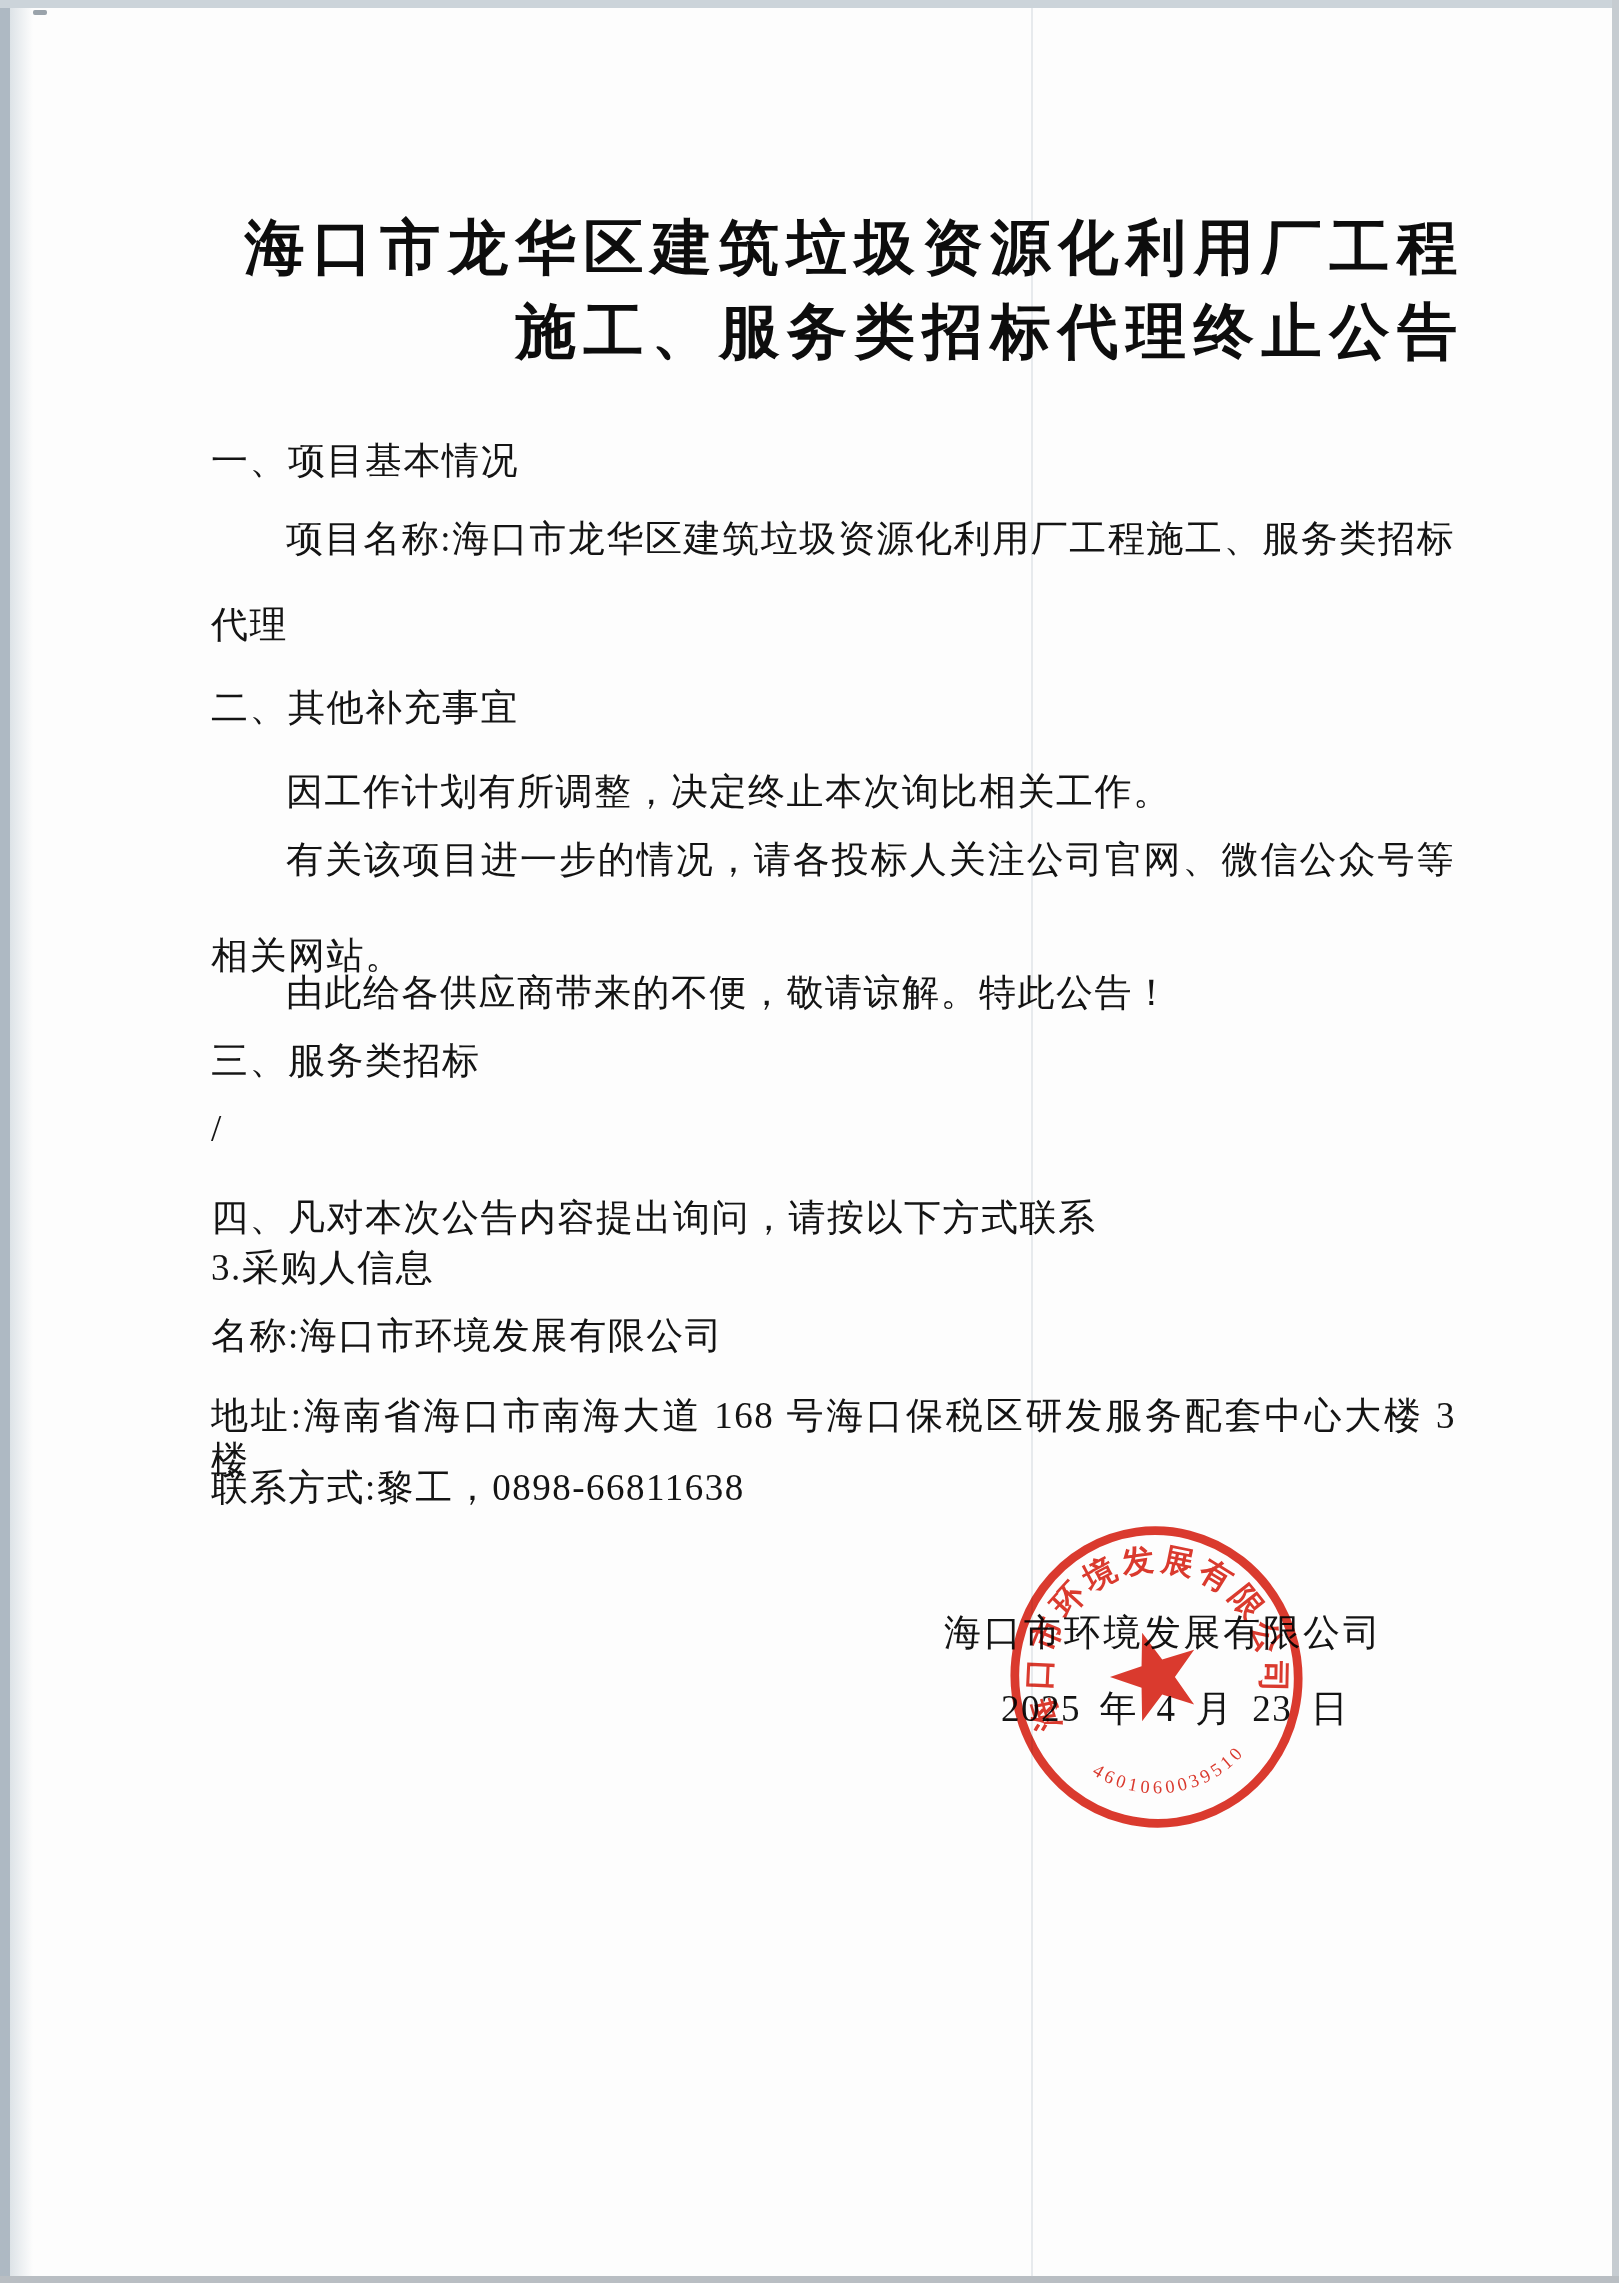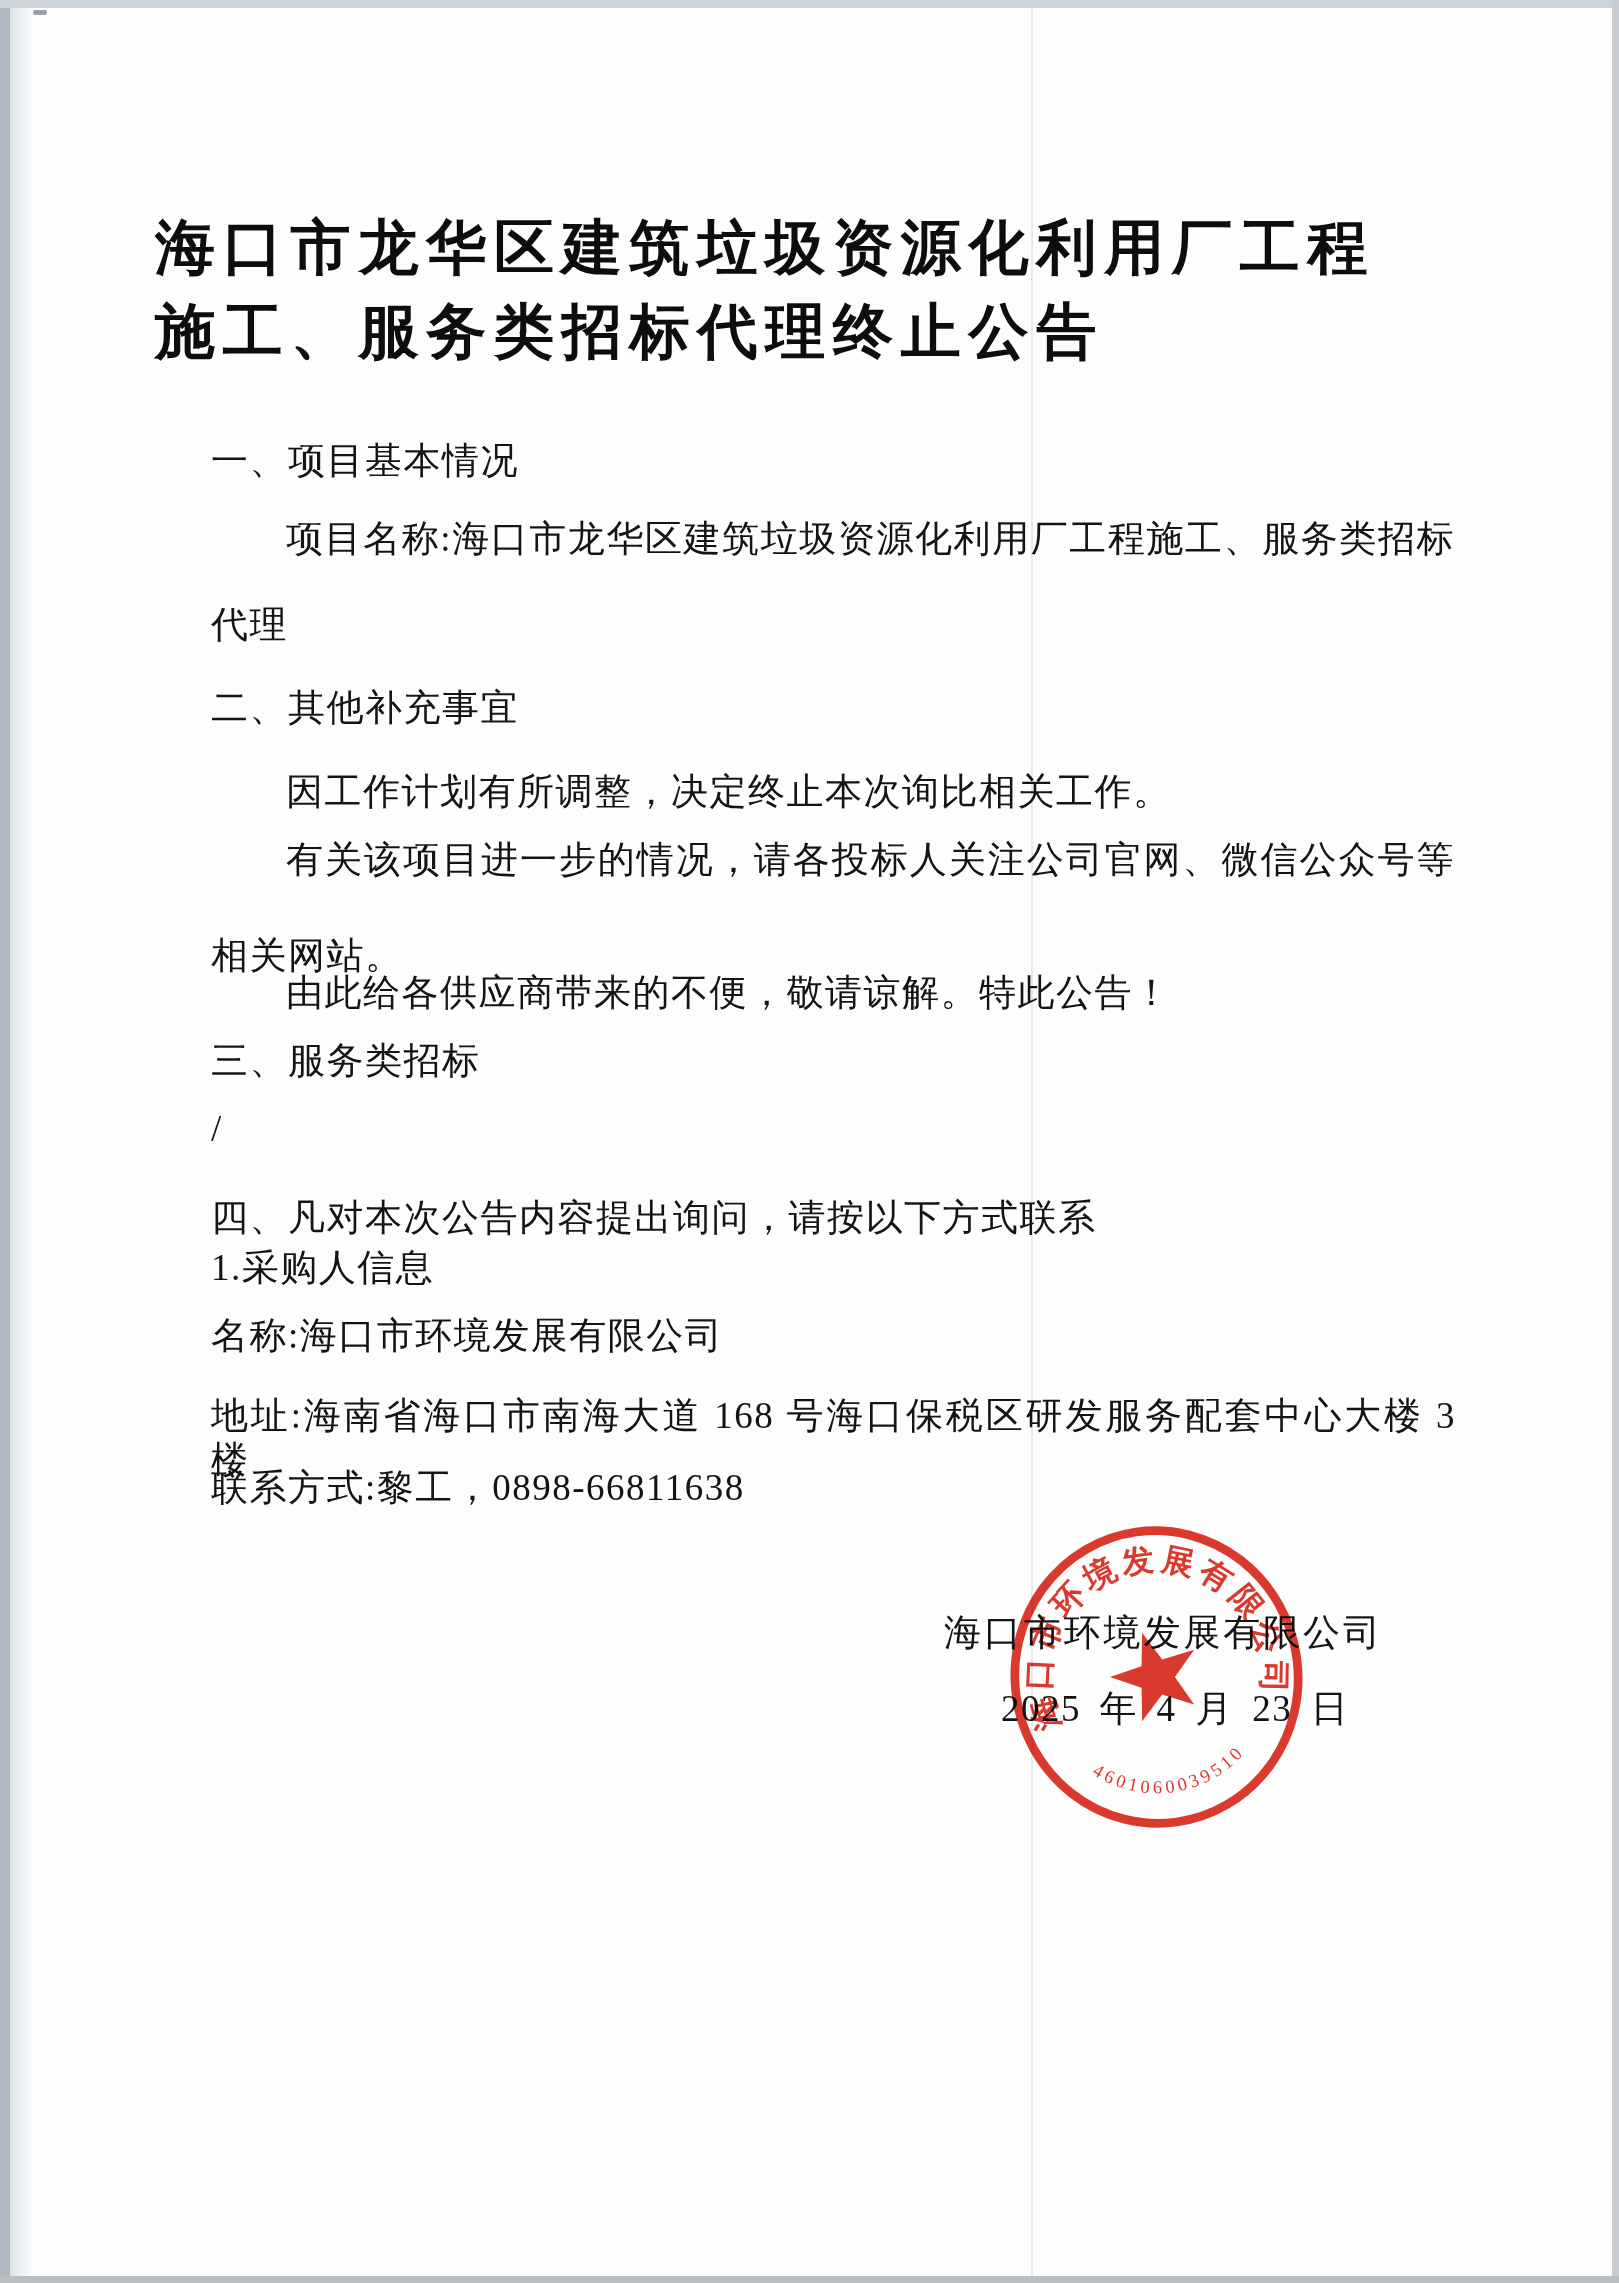--- a/index.html
+++ b/index.html
@@ -12,21 +12,21 @@
   .edge-left-soft{position:absolute;left:9.7px;top:0;width:23px;height:2283px;background:linear-gradient(to right,#dde3e7,#fdfdfd);}
   .edge-top{position:absolute;left:0;top:0;width:1620px;height:7.8px;background:#ccd4da;}
   .edge-right{position:absolute;right:0;top:0;width:7.8px;height:2283px;background:#c6ccd1;}
   .edge-bottom{position:absolute;left:0;bottom:0;width:1620px;height:6.8px;background:#b9bec3;}
   .scan-line{position:absolute;left:1031px;top:7.8px;width:1.9px;height:2269px;background:rgba(190,198,205,0.35);}
   .scan-mark{position:absolute;left:33px;top:9.7px;width:13.6px;height:4.9px;background:#9aa3ab;border-radius:1.9px;}
 
   .t{position:absolute;font-size:37px;line-height:1.2;color:#141414;letter-spacing:1.5px;white-space:nowrap;}
   .just{white-space:normal;text-align:justify;text-align-last:justify;}
 
-  .title{position:absolute;left:155px;width:1310px;text-align:left;
+  .title{position:absolute;left:155px;width:1310px;text-align:right;
     font-size:60px;font-weight:700;color:#0d0d0d;letter-spacing:7.8px;white-space:nowrap;}
   .title1{top:208px;}
   .title2{top:292px;}
 
   .h1{top:439px;left:211px;}
   .p1{top:517px;left:286px;width:1169px;}
   .p1b{top:603px;left:211px;}
   .h2{top:686px;left:211px;}
   .p2{top:770px;left:286px;}
   .p3{top:838px;left:286px;width:1169px;}
@@ -66,21 +66,21 @@
 <div class="t h2">二、其他补充事宜</div>
 <div class="t p2">因工作计划有所调整，决定终止本次询比相关工作。</div>
 <div class="t p3 just">有关该项目进一步的情况，请各投标人关注公司官网、微信公众号等</div>
 <div class="t p3b">相关网站。</div>
 <div class="t p4">由此给各供应商带来的不便，敬请谅解。特此公告！</div>
 
 <div class="t h3">三、服务类招标</div>
 <div class="t slash">/</div>
 
 <div class="t h4">四、凡对本次公告内容提出询问，请按以下方式联系</div>
-<div class="t p5">1.采购人信息</div>
+<div class="t p5">3.采购人信息</div>
 <div class="t p6">名称:海口市环境发展有限公司</div>
 <div class="t p7 just">地址:海南省海口市南海大道 168 号海口保税区研发服务配套中心大楼 3 楼</div>
 <div class="t p8">联系方式:黎工，0898-66811638</div>
 
 <div class="t sig-co">海口市环境发展有限公司</div>
 <div class="t sig-date">2025 年 4 月 23 日</div>
 
 <svg class="seal" width="301" height="320" viewBox="0 0 310 330">
   <g transform="rotate(-8 155 165)">
     <ellipse cx="155" cy="165" rx="146" ry="151" fill="none" stroke="#d9291c" stroke-width="9"></ellipse>

